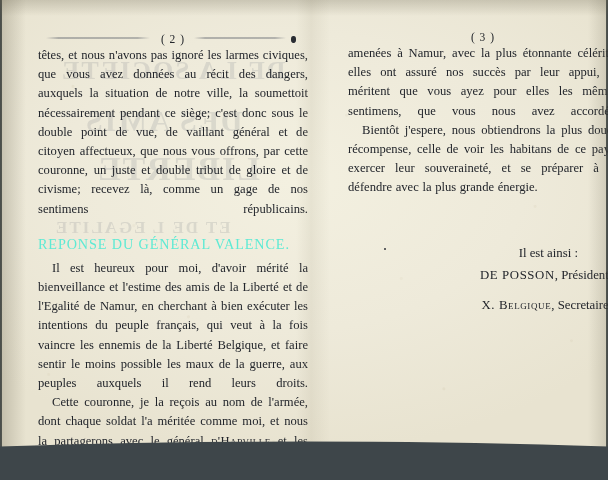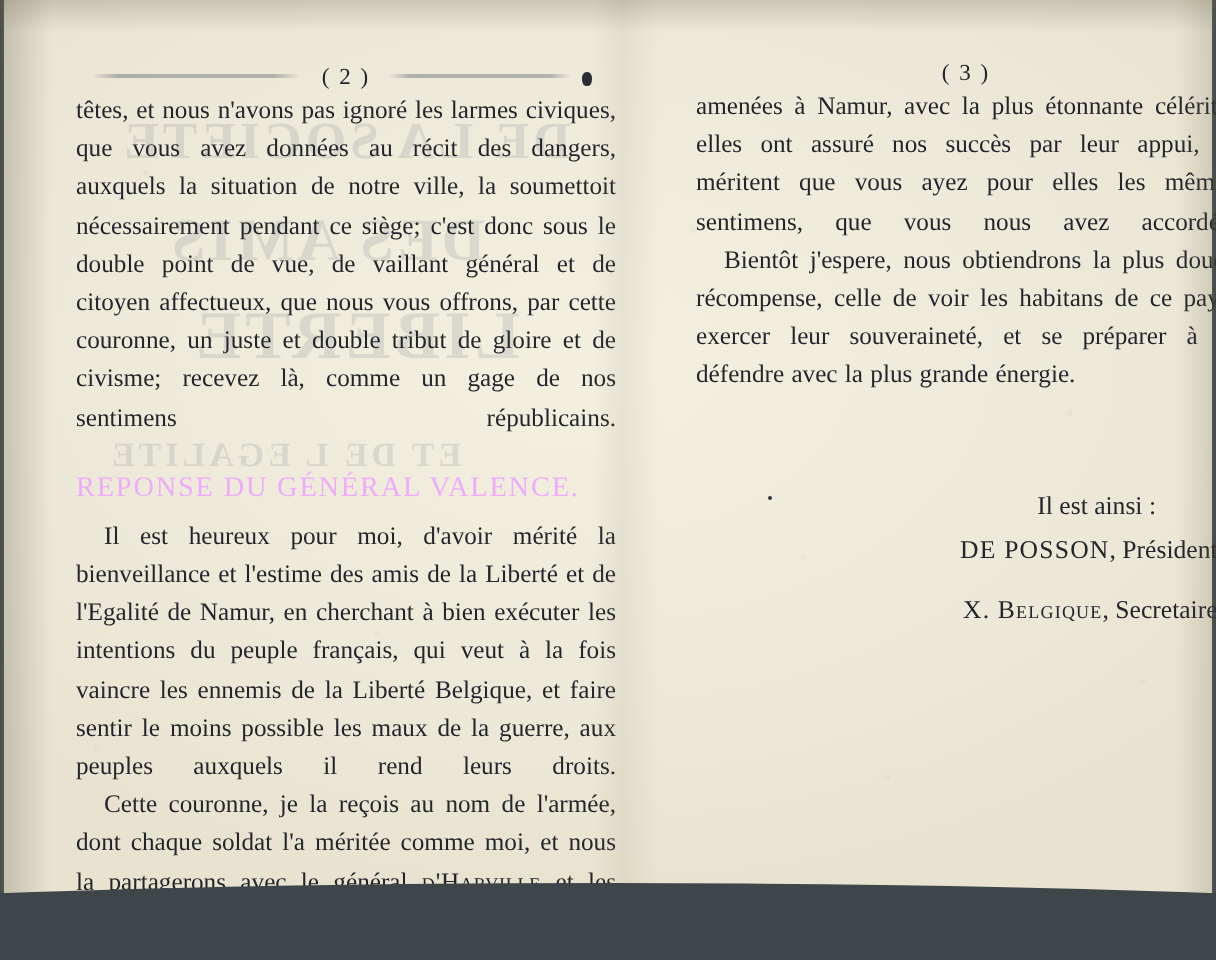--- a/index.html
+++ b/index.html
@@ -168,21 +168,21 @@
   }
   p.body.last { text-align-last: left; }
   p.body + p.body { text-indent: 14px; }
   p.body.indent { text-indent: 14px; }
 
   h2.section {
     margin: 17px 0 6px 0;
     font-size: 14.2px;
     font-weight: normal;
     letter-spacing: 0.9px;
-    color: #f0abfc;
+    color: #5eead4;
     white-space: nowrap;
   }
 
   .sc { font-variant: small-caps; letter-spacing: 0.4px; }
 
   
   .sign {
     margin-top: 44px;
     color: #22252b;
   }

